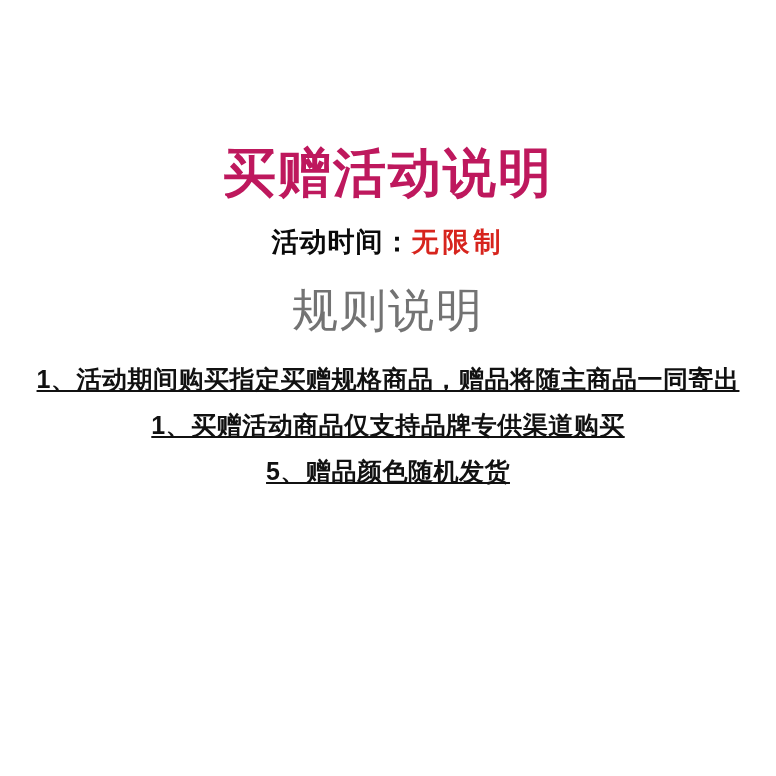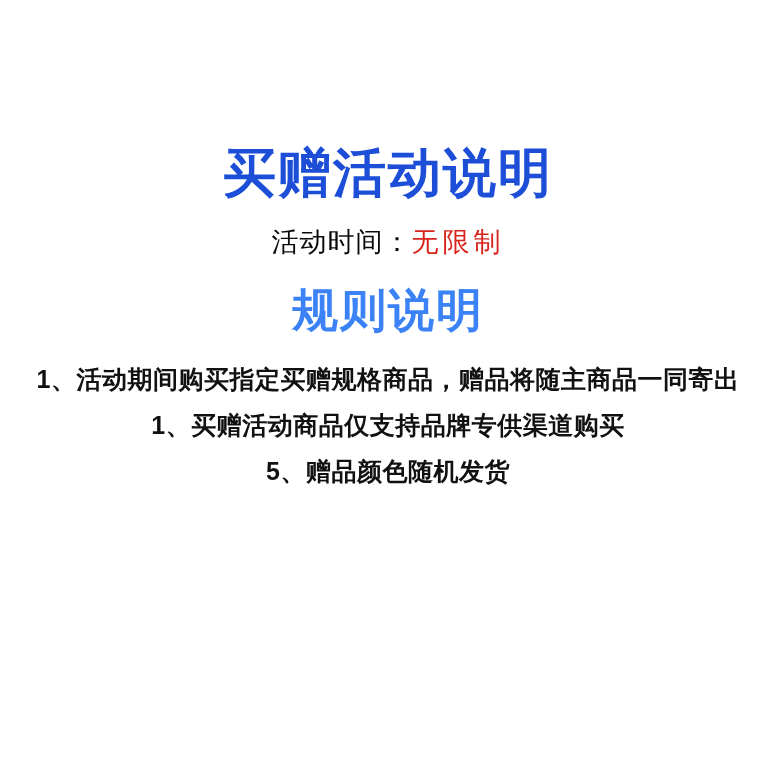--- a/index.html
+++ b/index.html
@@ -24,53 +24,54 @@
     width: 776px;
     height: 776px;
     padding-top: 142px;
     text-align: center;
   }
   .title {
     font-size: 53px;
     font-weight: 700;
     line-height: 62px;
     letter-spacing: 2px;
-    color: #1d4ed8;
+    color: #be185d;
   }
   .subtitle {
     margin-top: 22px;
     font-size: 27px;
-    font-weight: 400;
+    font-weight: 700;
     line-height: 32px;
     letter-spacing: 1px;
   }
   .subtitle .highlight {
     color: var(--accent-red);
     letter-spacing: 4px;
   }
   .rules-heading {
     margin-top: 25px;
     font-size: 46px;
-    font-weight: 700;
+    font-weight: 400;
     line-height: 54px;
     letter-spacing: 2px;
-    color: #3b82f6;
+    color: #737373;
   }
   .rules-list {
     list-style: none;
     margin: 28px 0 0 0;
     padding: 0;
     font-size: 25px;
     font-weight: 600;
     color: #111111;
   }
   .rules-list li {
     line-height: 28px;
     margin-bottom: 18px;
     letter-spacing: 0.5px;
+    text-decoration: underline;
   }
 </style>
 </head>
 <body>
 
 <div class="page">
 
   <div class="title">买赠活动说明</div>
 
   <div class="subtitle">

